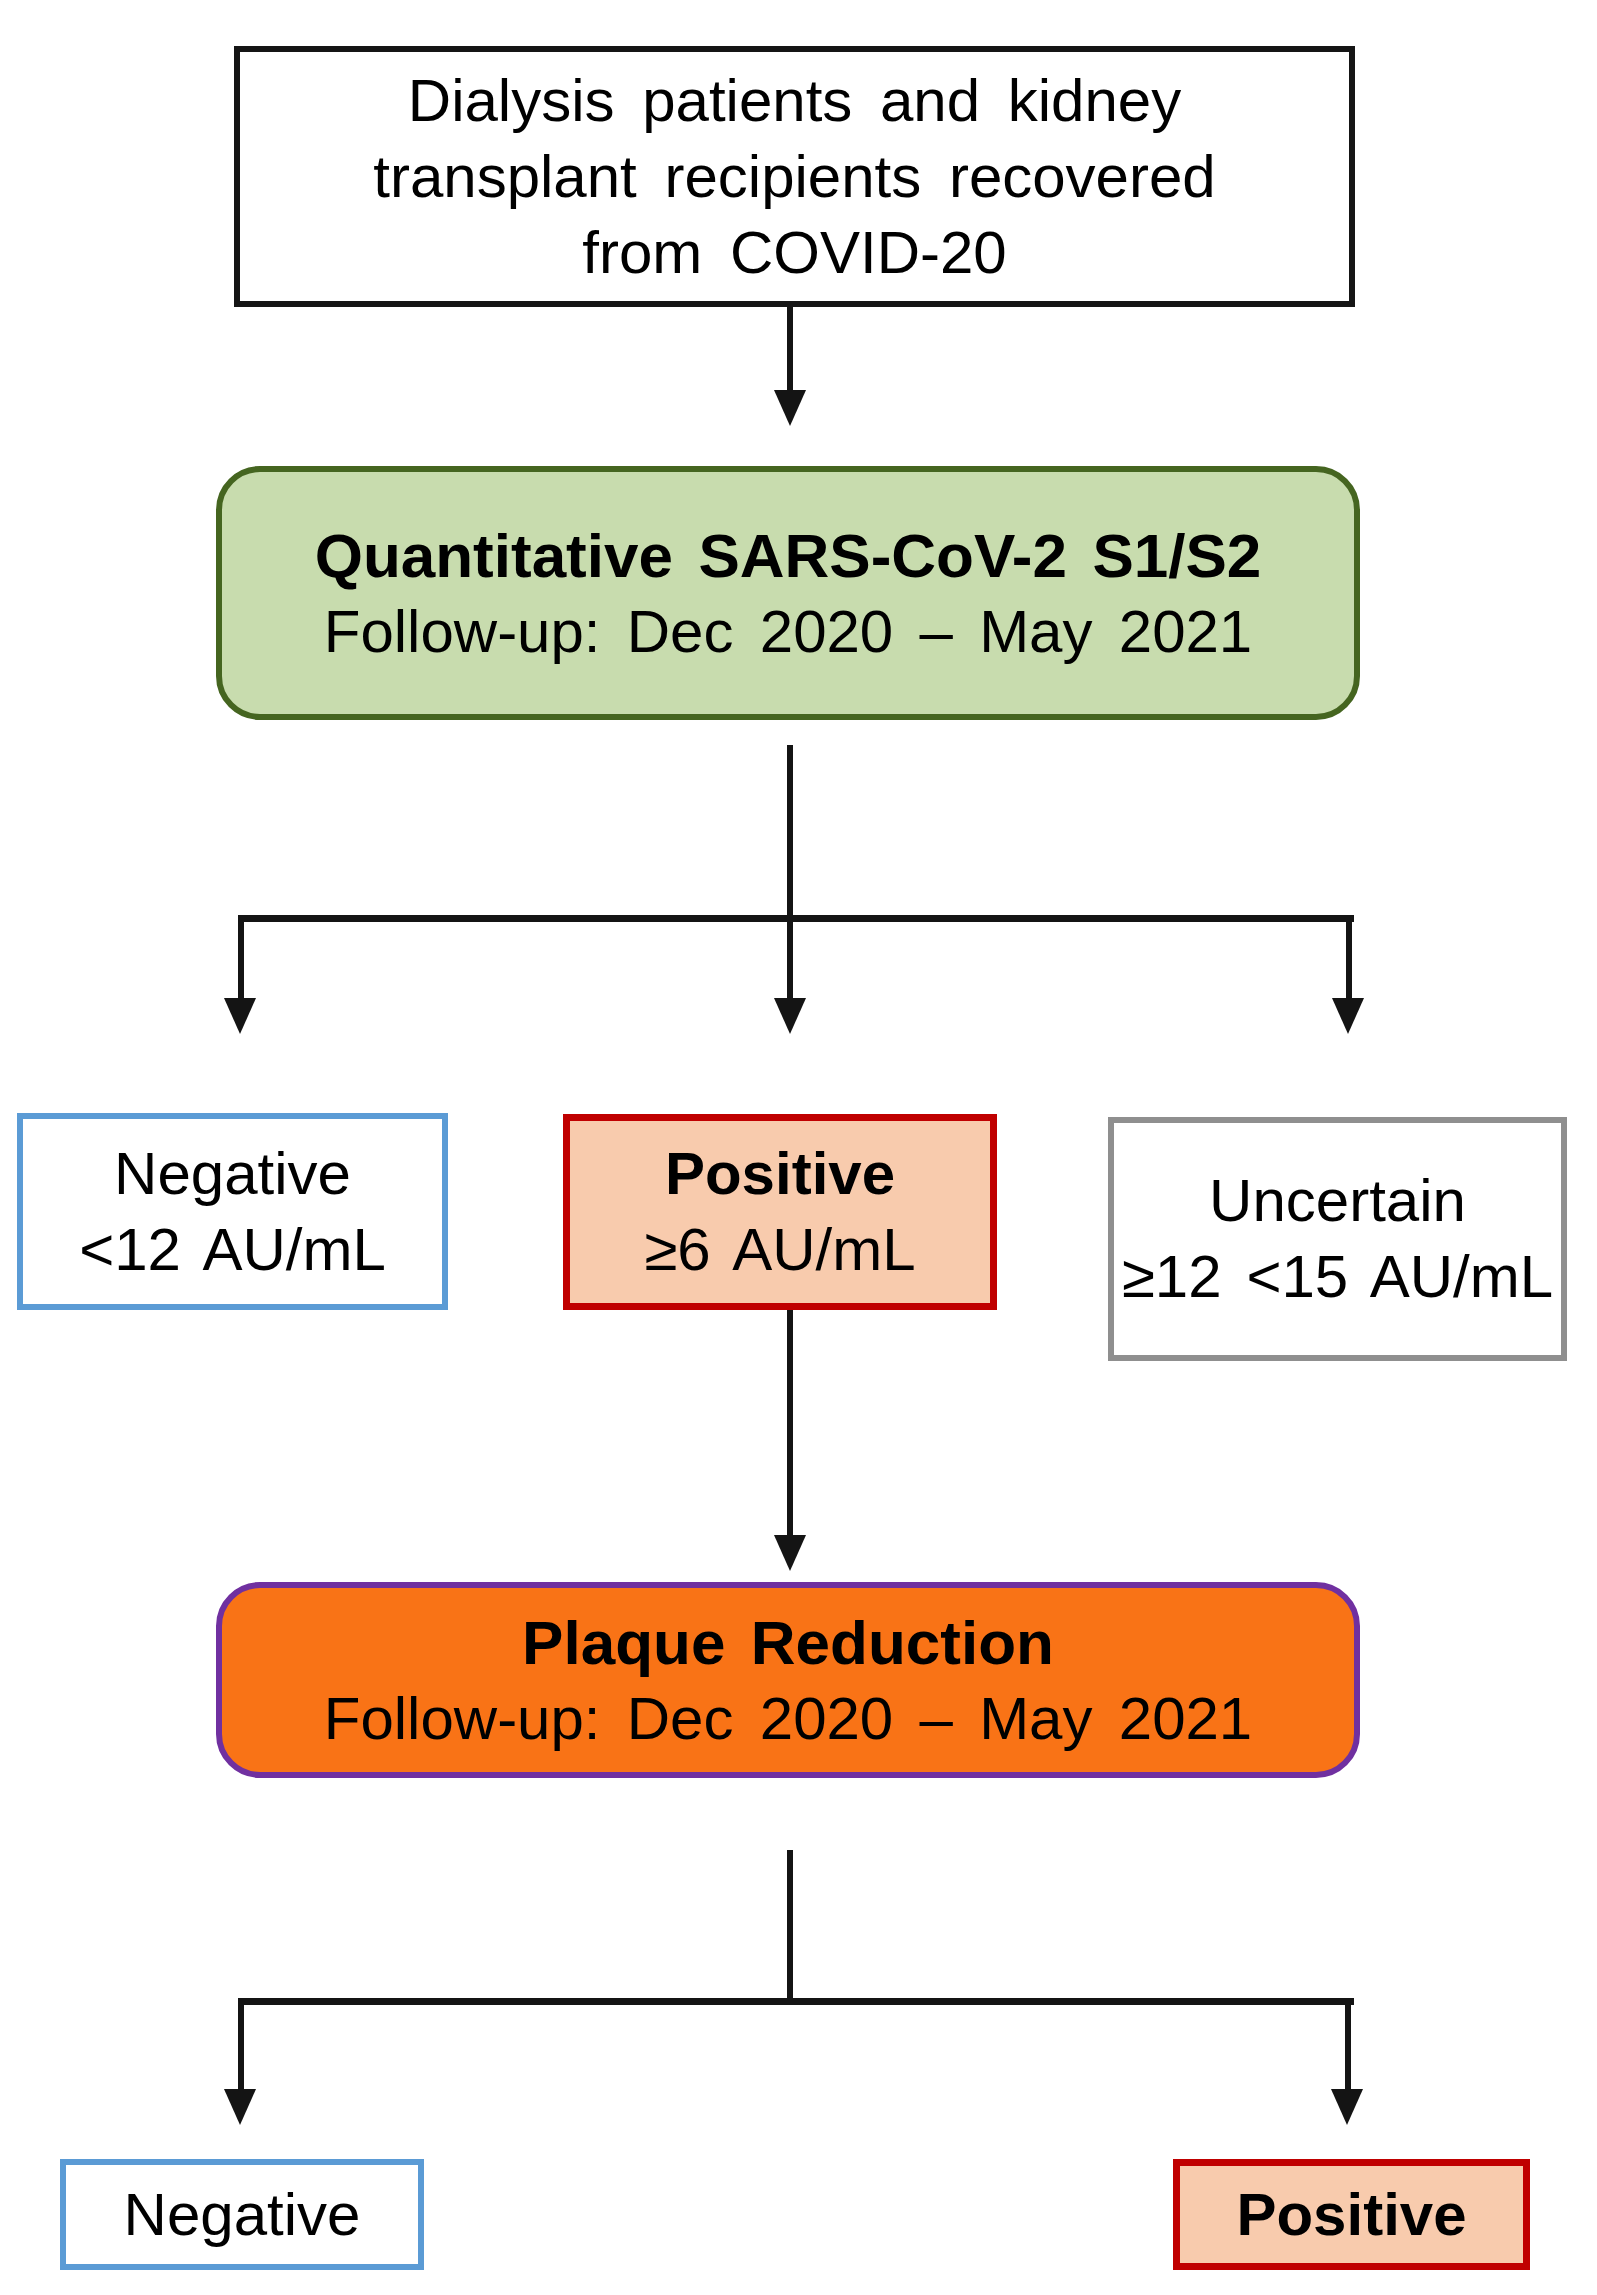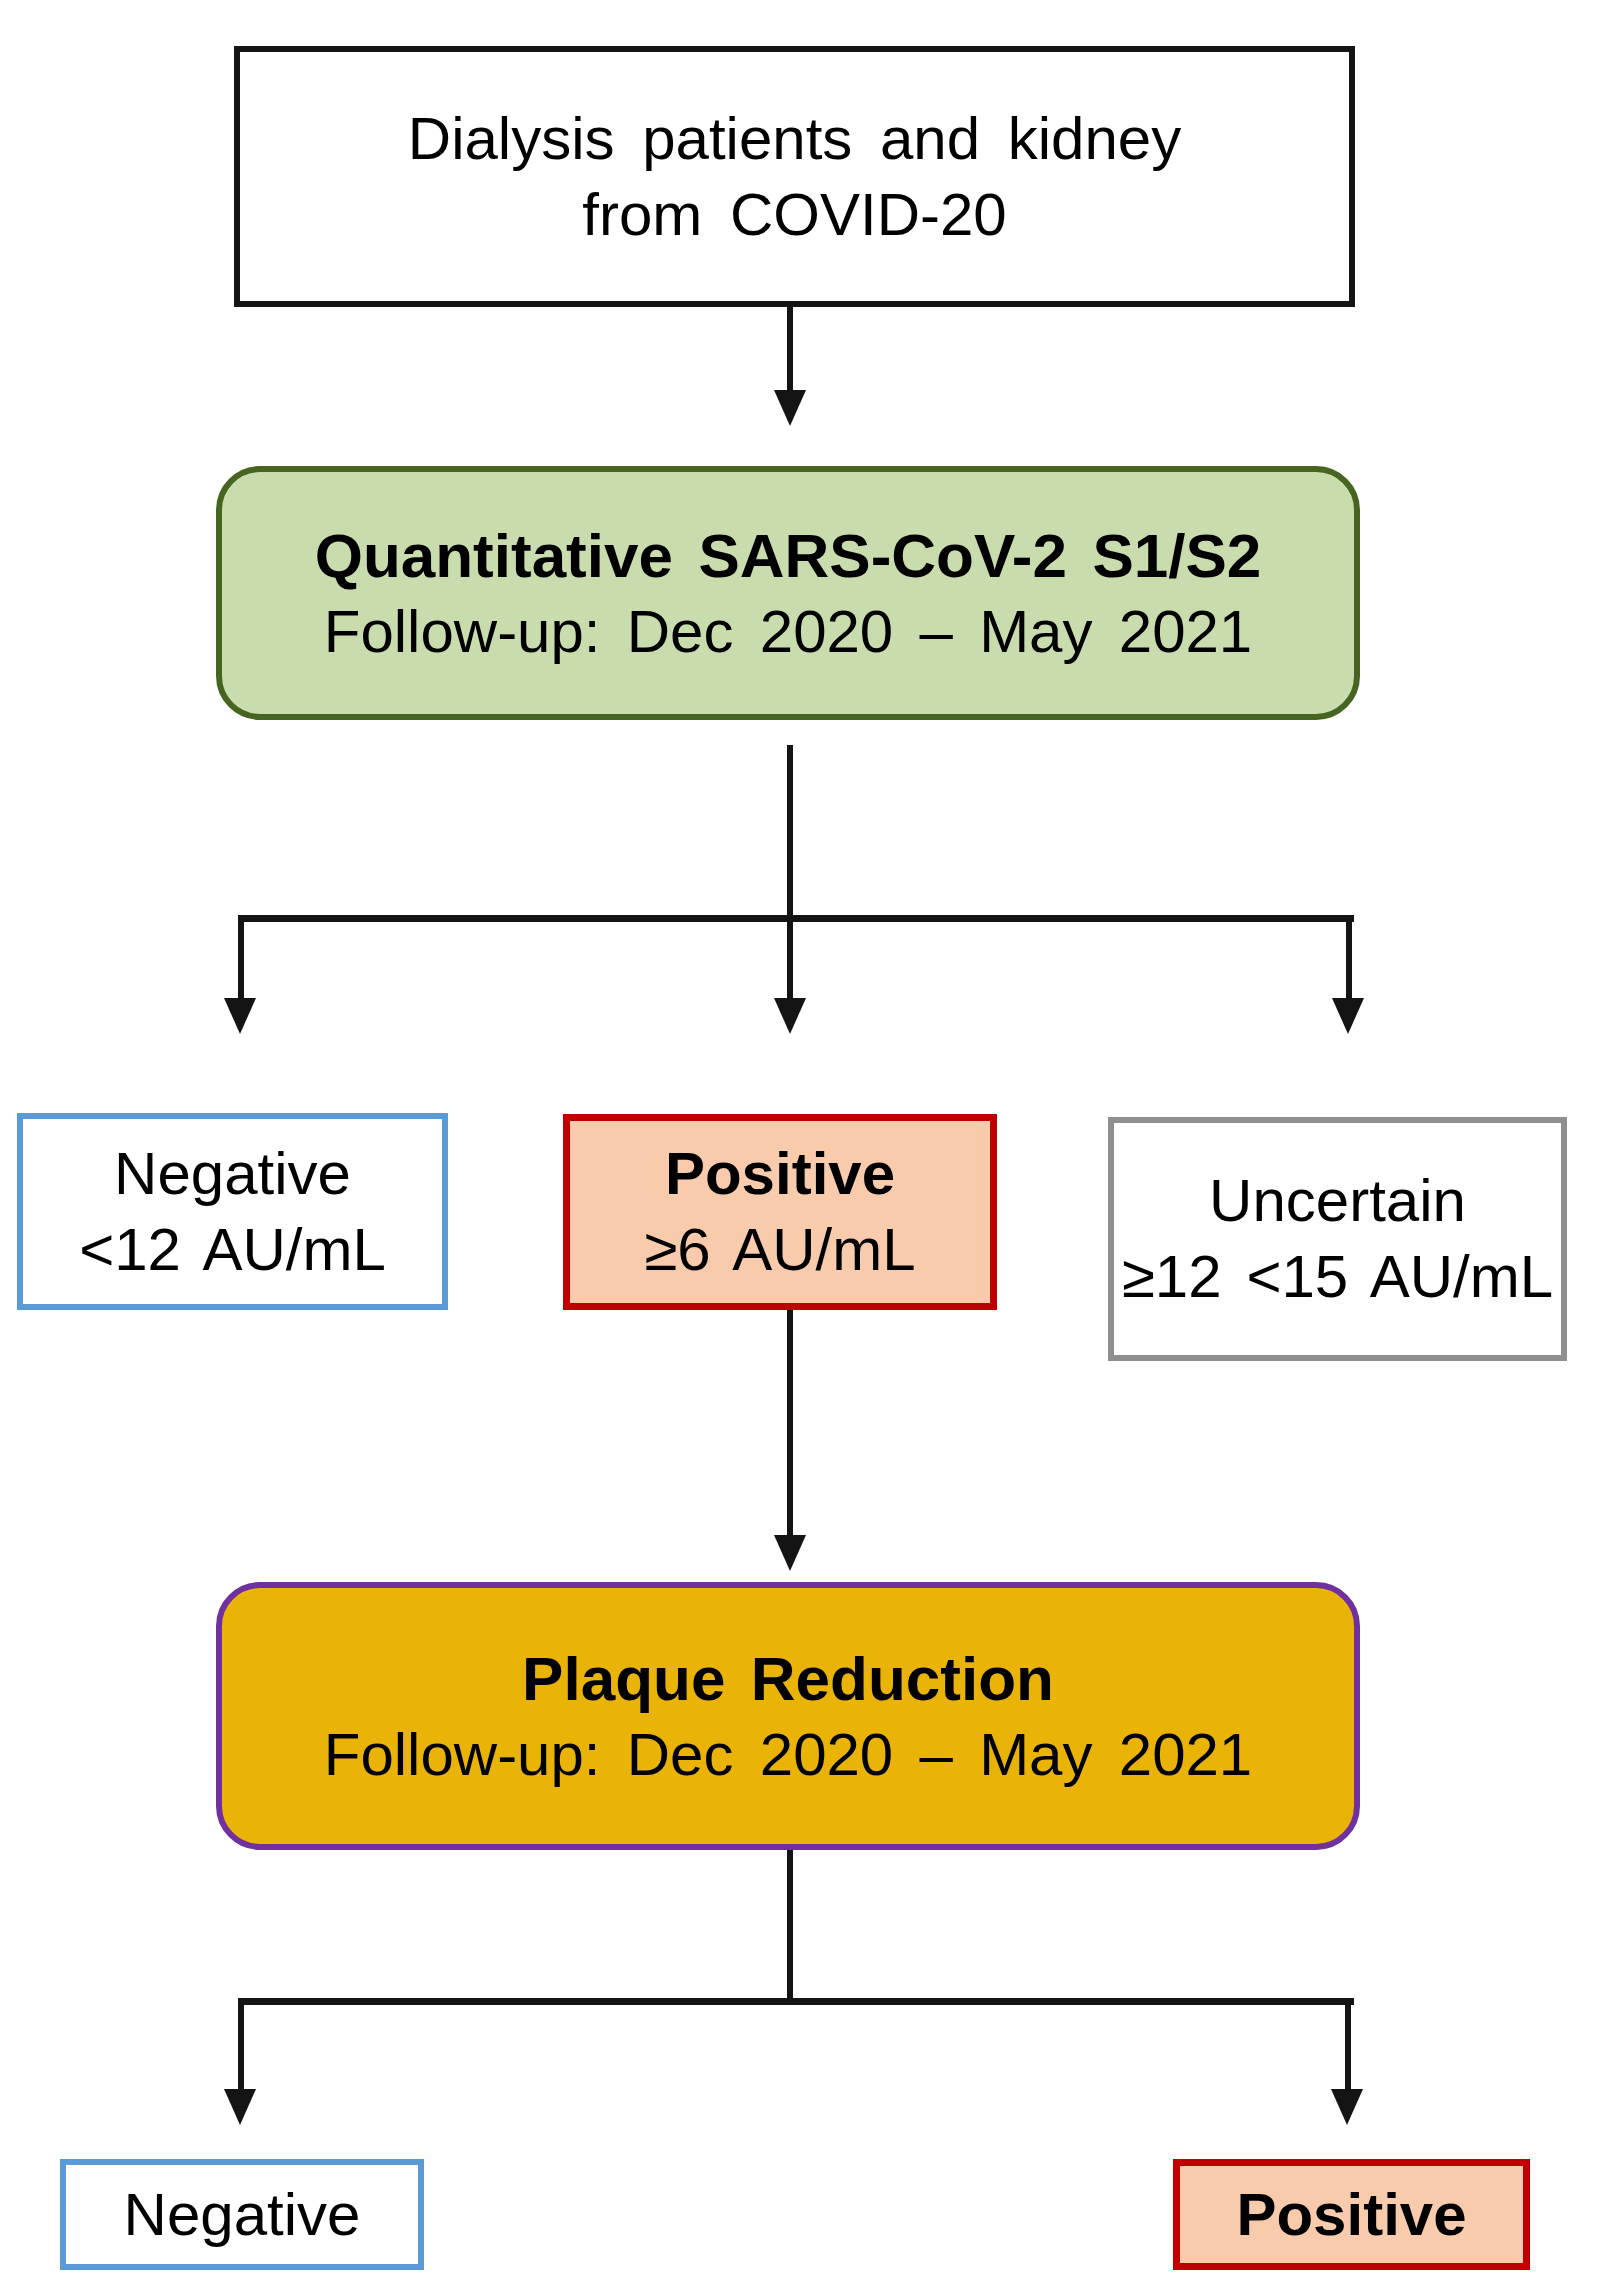--- a/index.html
+++ b/index.html
@@ -32,21 +32,21 @@
   .bold{font-weight:bold;}
   .topspacing{word-spacing:11px;}
   .subspacing{word-spacing:9.6px;}
 
   
   .top-box{left:234px;top:46px;width:1121px;height:261px;border:6.2px solid #151515;}
   .serology-box{left:216px;top:466px;width:1144px;height:254px;background:#c8dcae;border:6.2px solid #456520;border-radius:44px;}
   .neg1-box{left:17px;top:1113px;width:431px;height:197px;border:6.2px solid #5b9bd5;}
   .pos1-box{left:563px;top:1114px;width:434px;height:196px;border:7.6px solid #c00000;background:#f8cbad;}
   .unc1-box{left:1108px;top:1117px;width:459px;height:244px;border:6.2px solid #8f8f8f;}
-  .prnt-box{left:216px;top:1582px;width:1144px;height:268px;background:#eab308;border:6.2px solid #7030a0;border-radius:44px;}
+  .prnt-box{left:216px;top:1582px;width:1144px;height:196px;background:#f97316;border:6.2px solid #7030a0;border-radius:44px;}
   .neg2-box{left:60px;top:2159px;width:364px;height:111px;border:6.2px solid #5b9bd5;}
   .pos2-box{left:1173px;top:2159px;width:357px;height:111px;border:7.6px solid #c00000;background:#f8cbad;}
 
   
   .vline,.hline{position:absolute;background:#141414;}
   .head{
     position:absolute;width:0;height:0;
     border-left:16.5px solid transparent;
     border-right:16.5px solid transparent;
     border-top:36px solid #141414;
@@ -72,20 +72,21 @@
   .b2-head-l{left:224px;top:2089px;}
   .b2-head-r{left:1331px;top:2089px;}
 </style>
 </head>
 <body>
 
 <div class="canvas">
 
   <div class="node top-box">
     <div class="tline topspacing">Dialysis patients and kidney</div>
+    <div class="tline topspacing">transplant recipients recovered</div>
     <div class="tline topspacing">from COVID-20</div>
   </div>
 
   <div class="vline a1-stem"></div>
   <div class="head a1-head"></div>
 
   <div class="node serology-box">
     <div class="tline big bold">Quantitative SARS-CoV-2 S1/S2</div>
     <div class="tline subspacing">Follow-up: Dec 2020 – May 2021</div>
   </div>

